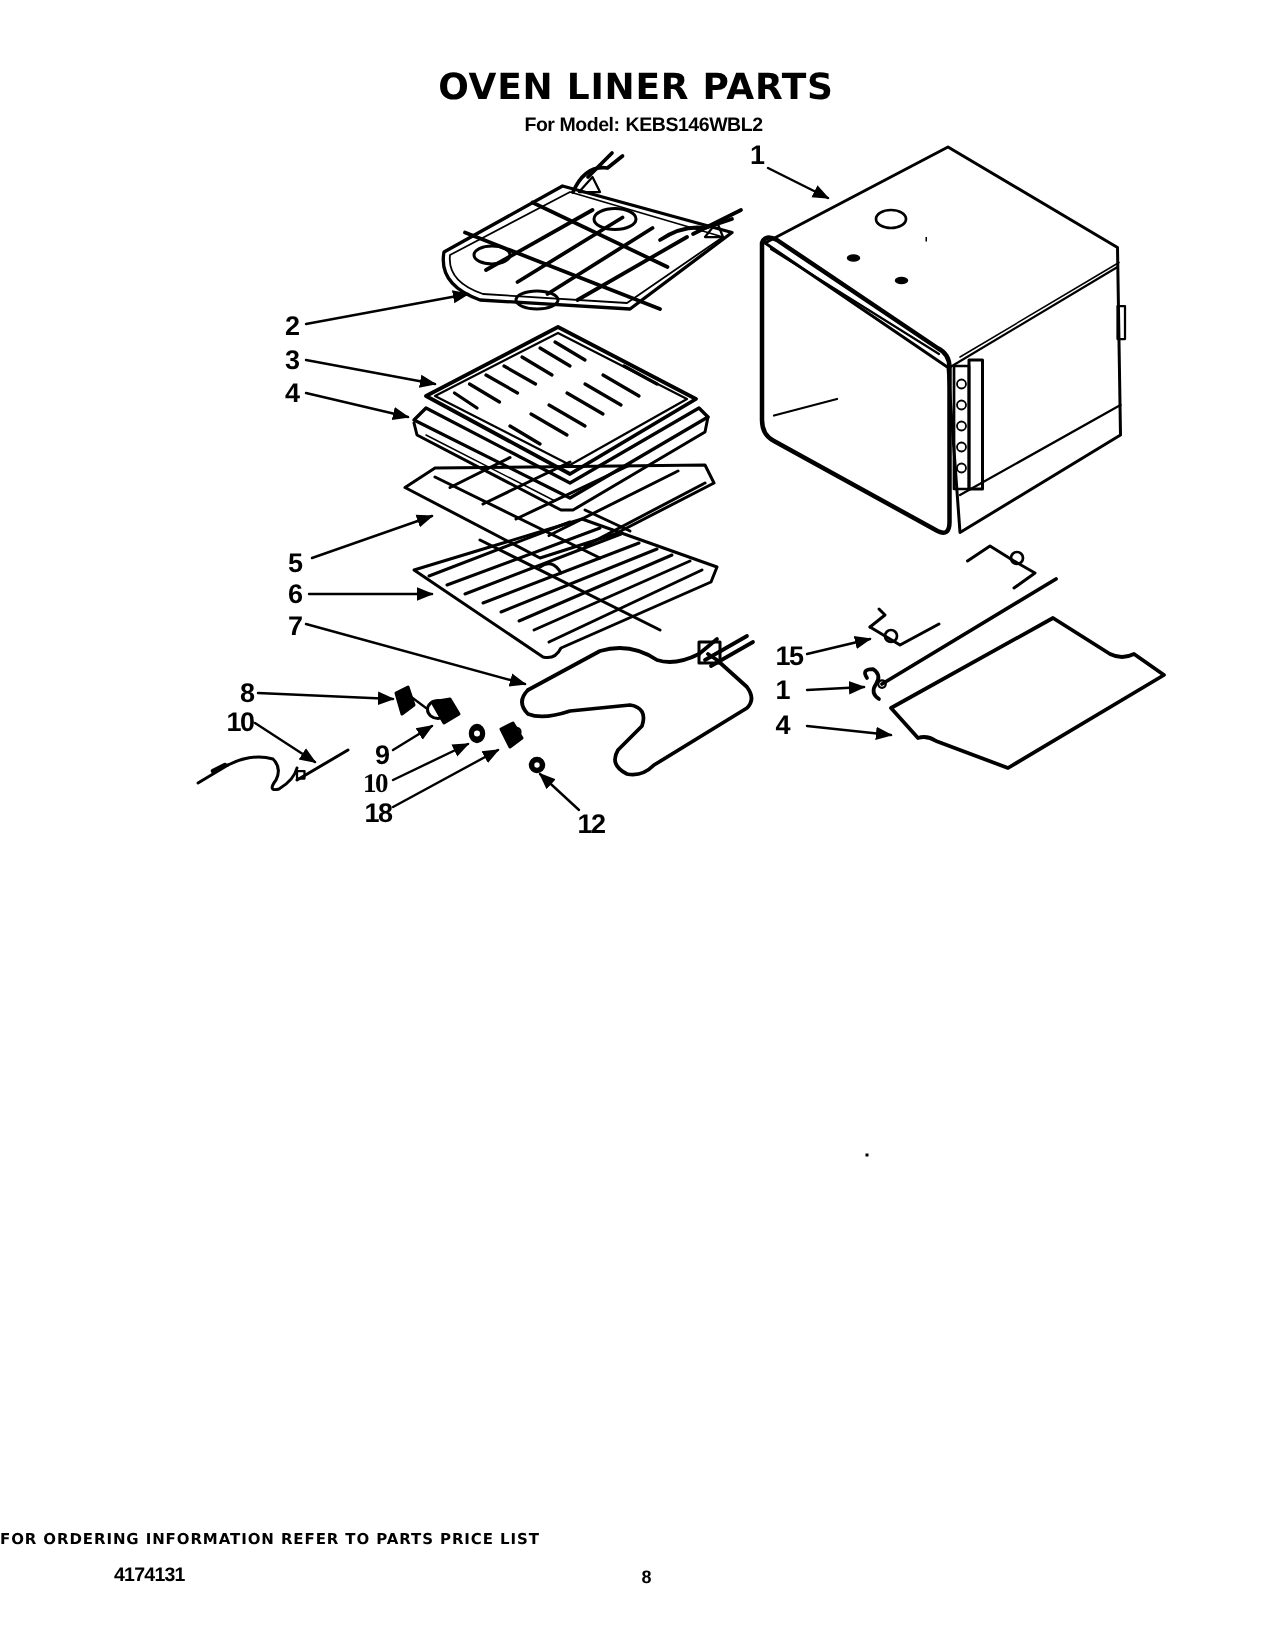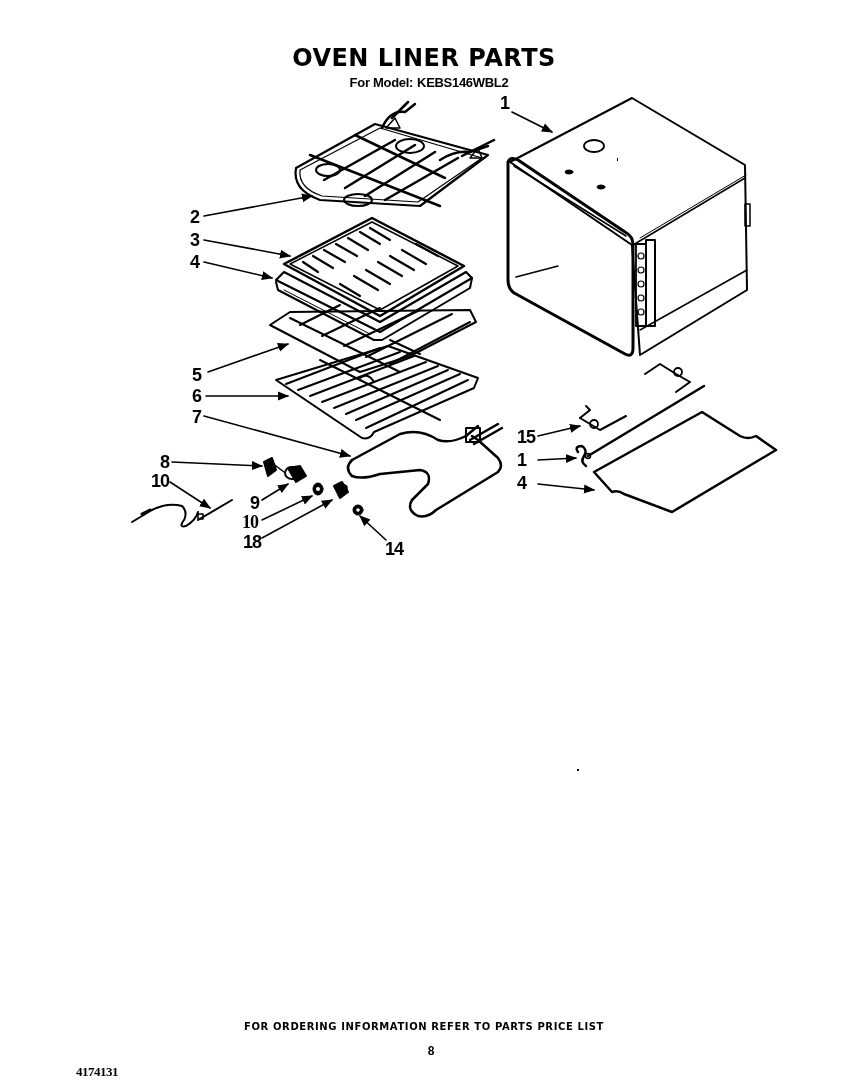--- a/index.html
+++ b/index.html
@@ -2,22 +2,22 @@
 <html><head>
   <meta charset="utf-8">
   <style>
     html, body { margin: 0; padding: 0; background: #ffffff; }
     body { width: 848px; height: 1088px; position: relative; overflow: hidden; font-family: "Liberation Sans", sans-serif; color: #000; }
     .title { position: absolute; left: 0; width: 848px; top: 44px; text-align: center; font-family: "DejaVu Sans", sans-serif; font-weight: bold; font-size: 24px; letter-spacing: 0.5px; }
     .subtitle { position: absolute; left: 0; width: 848px; top: 75px; text-align: center; font-family: "Liberation Sans", sans-serif; font-weight: bold; font-size: 13px; letter-spacing: -0.3px; }
     .subtitle span { display: inline-block; margin-left: 10px; }
     .diagram { position: absolute; left: 0; top: 0; width: 848px; height: 1088px; }
     .callout { position: absolute; font-family: "Liberation Sans", sans-serif; font-size: 18px; font-weight: bold; line-height: 18px; letter-spacing: -1px; }
-    .footer-note { position: absolute; left: 0; width: 848px; top: 1021px; text-align: center; font-family: "DejaVu Sans", sans-serif; font-weight: bold; font-size: 10px; letter-spacing: 0.6px; }
-    .doc-number { position: absolute; left: 76px; top: 1064px; font-family: Liberation Serif, serif; font-weight: bold; font-size: 13px; letter-spacing: -0.5px; }
+    .footer-note { position: absolute; left: 0; width: 848px; top: 1021px; font-family: "DejaVu Sans", sans-serif; font-weight: bold; font-size: 10px; letter-spacing: 0.6px; }
+    .doc-number { position: absolute; left: 76px; top: 1042px; font-family: Liberation Sans, sans-serif; font-weight: bold; font-size: 13px; letter-spacing: -0.5px; }
     .page-number { position: absolute; left: 0; width: 862px; top: 1044px; text-align: center; font-family: "Liberation Sans", sans-serif; font-weight: bold; font-size: 12px; }
   </style>
 </head>
 <body>
 
 <div class="title">OVEN LINER PARTS</div>
 <div class="subtitle"><span>For Model:</span><span style="margin-left:4px">KEBS146WBL2</span></div>
 
 <svg class="diagram" viewBox="0 0 848 1088" xmlns="http://www.w3.org/2000/svg">
   <defs>
@@ -210,20 +210,20 @@
 <div class="callout" style="left:190px; top:231px;">3</div>
 <div class="callout" style="left:190px; top:253px;">4</div>
 <div class="callout" style="left:192px; top:366px;">5</div>
 <div class="callout" style="left:192px; top:387px;">6</div>
 <div class="callout" style="left:192px; top:408px;">7</div>
 <div class="callout" style="left:160px; top:453px;">8</div>
 <div class="callout" style="left:151px; top:472px;">10</div>
 <div class="callout" style="left:250px; top:494px;">9</div>
 <div class="callout" style="left:242px; top:513px;font-family:Liberation Serif, serif;">10</div>
 <div class="callout" style="left:243px; top:533px;">18</div>
-<div class="callout" style="left:385px; top:540px;">14</div>
+<div class="callout" style="left:385px; top:540px;">12</div>
 <div class="callout" style="left:517px; top:428px;">15</div>
 <div class="callout" style="left:517px; top:451px;">1</div>
 <div class="callout" style="left:517px; top:474px;">4</div>
 
 <div class="footer-note">FOR ORDERING INFORMATION REFER TO PARTS PRICE LIST</div>
 <div class="doc-number">4174131</div>
 <div class="page-number">8</div>
 
 </body></html>

